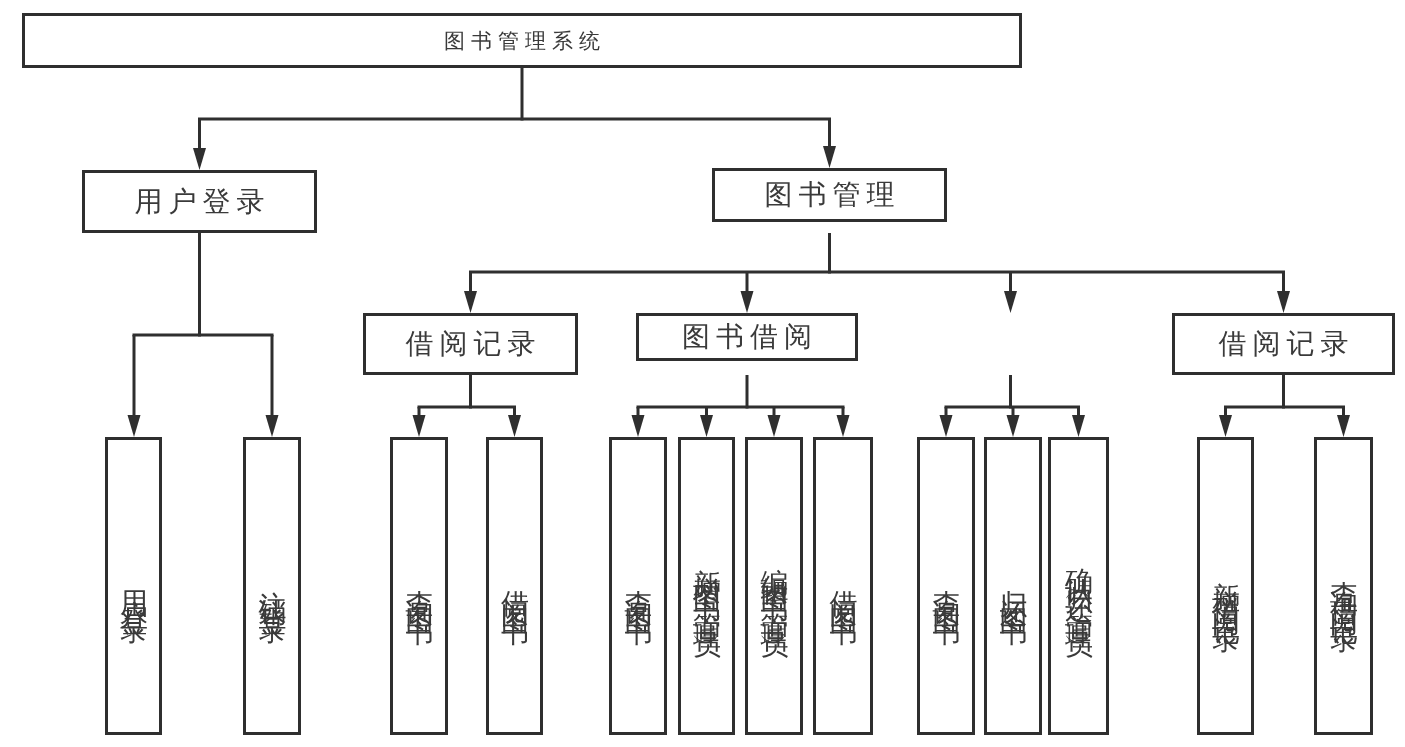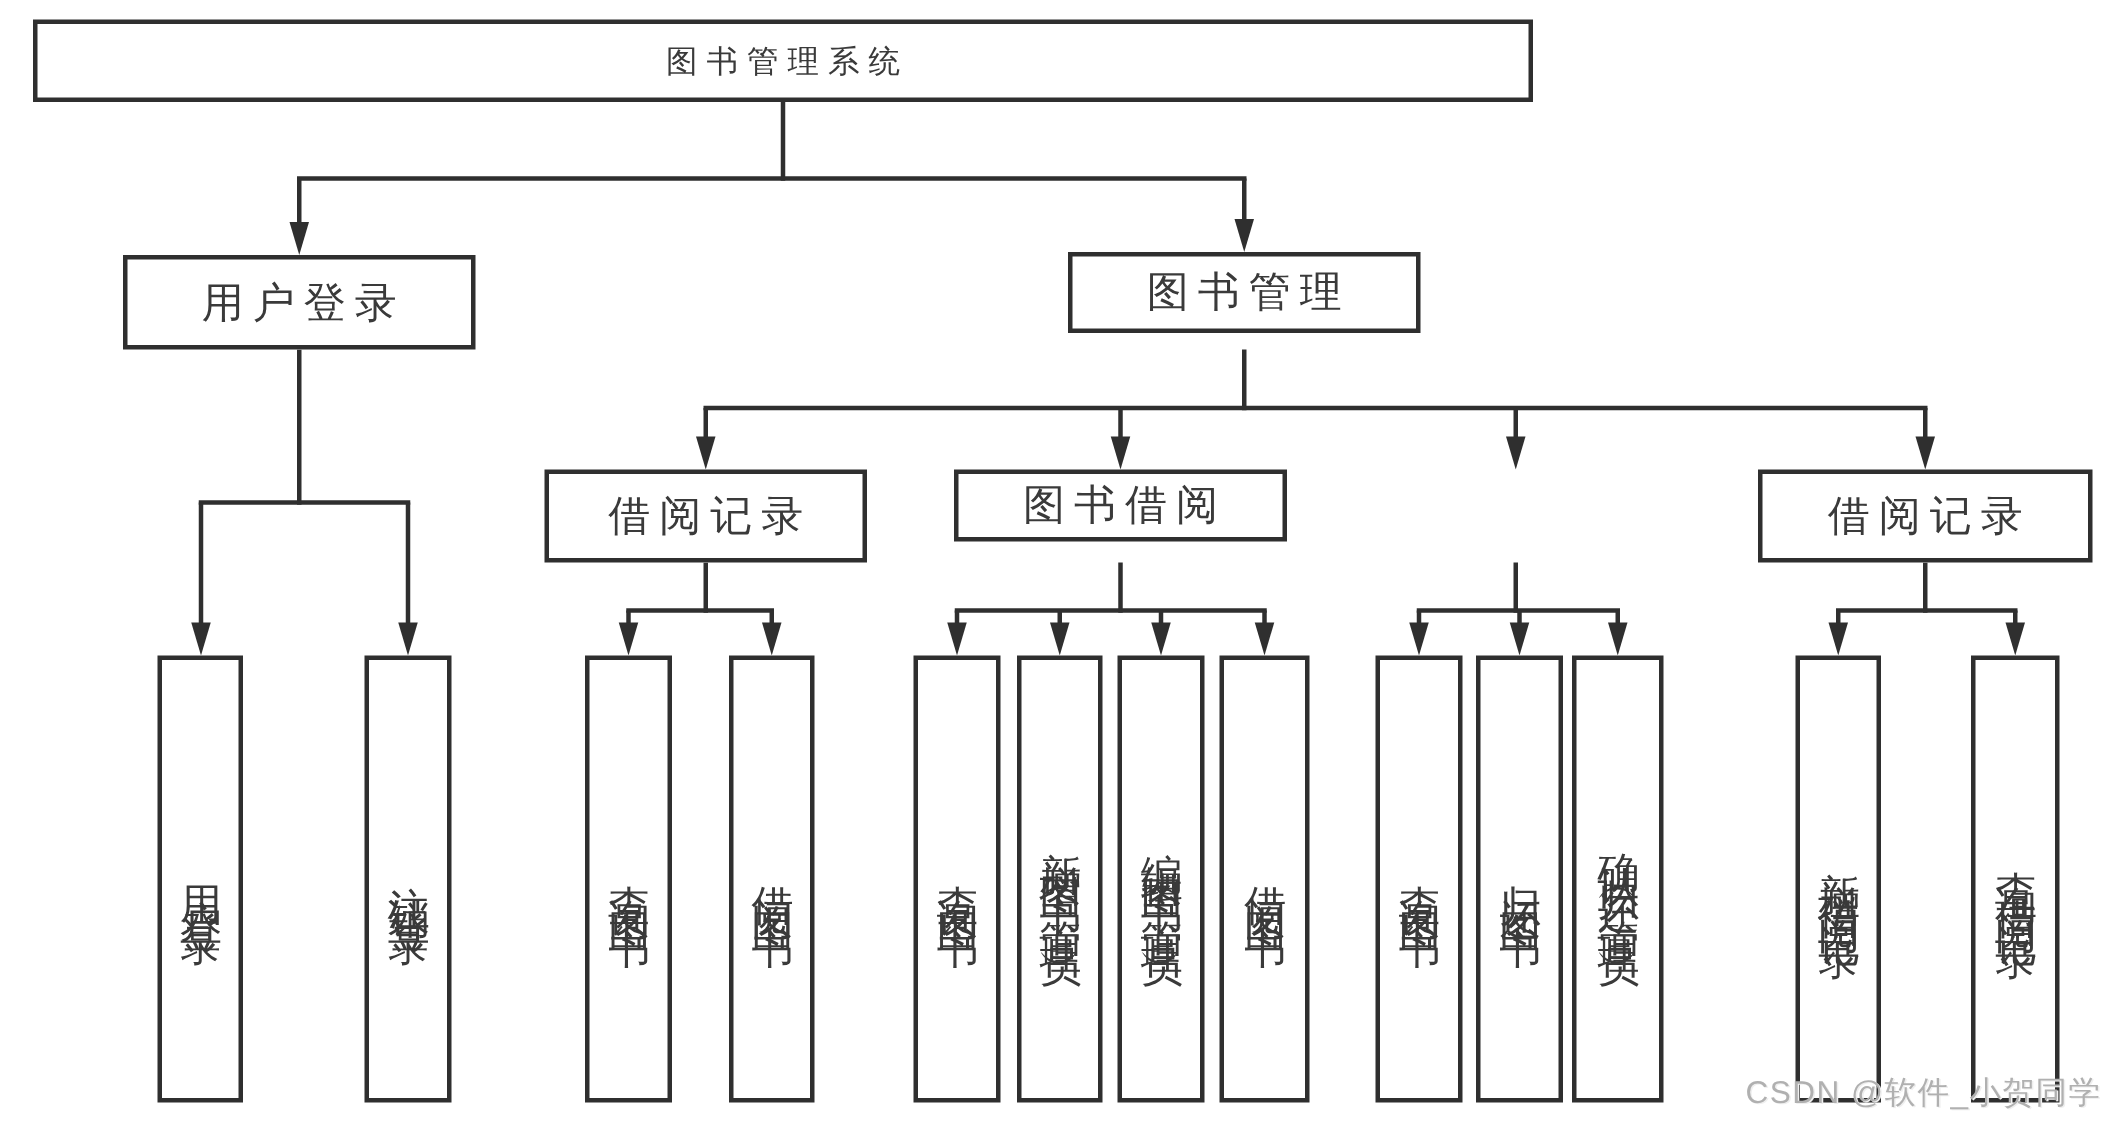--- a/index.html
+++ b/index.html
@@ -147,15 +147,14 @@
   <div class="node v" style="left:745px; top:437px; width:58px; height:298px;">编辑图书（管理员）</div>
   <div class="node v" style="left:813px; top:437px; width:60px; height:298px;">借阅图书</div>
 
   <div class="node v" style="left:917px; top:437px; width:58px; height:298px;">查询图书</div>
   <div class="node v" style="left:984px; top:437px; width:58px; height:298px;">归还图书</div>
   <div class="node v" style="left:1048px; top:437px; width:61px; height:298px;">确认归还（管理员）</div>
 
   <div class="node v" style="left:1197px; top:437px; width:57px; height:298px;">新增借阅记录</div>
   <div class="node v" style="left:1314px; top:437px; width:59px; height:298px;">查询借阅记录</div>
 
-  <div class="watermark">CSDN @软件_小贺同学</div>
 
 </div>
 
 </body></html>

